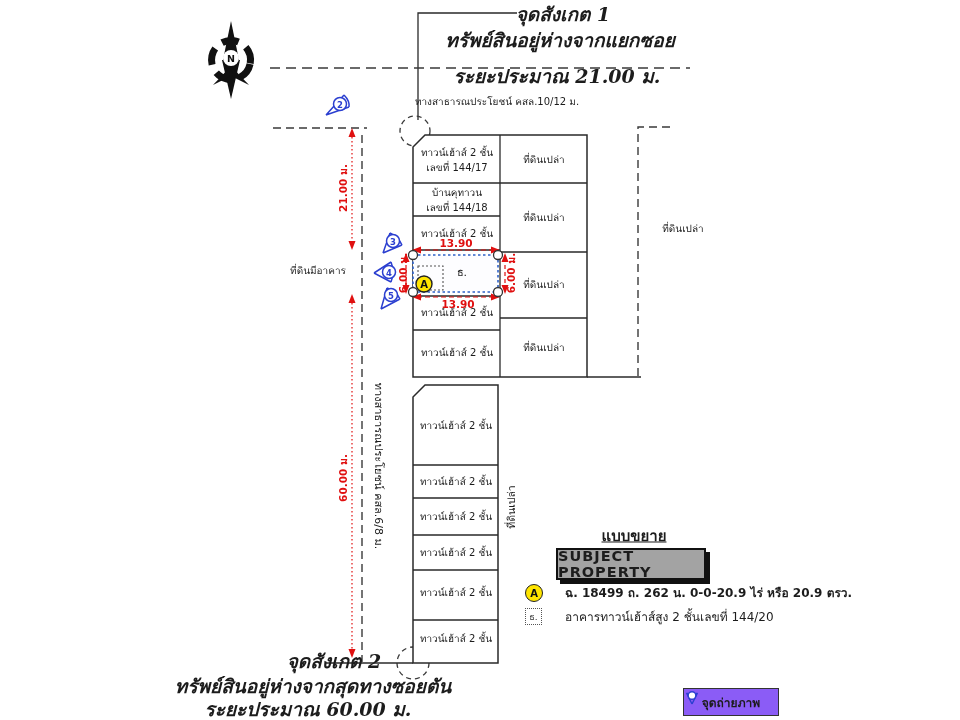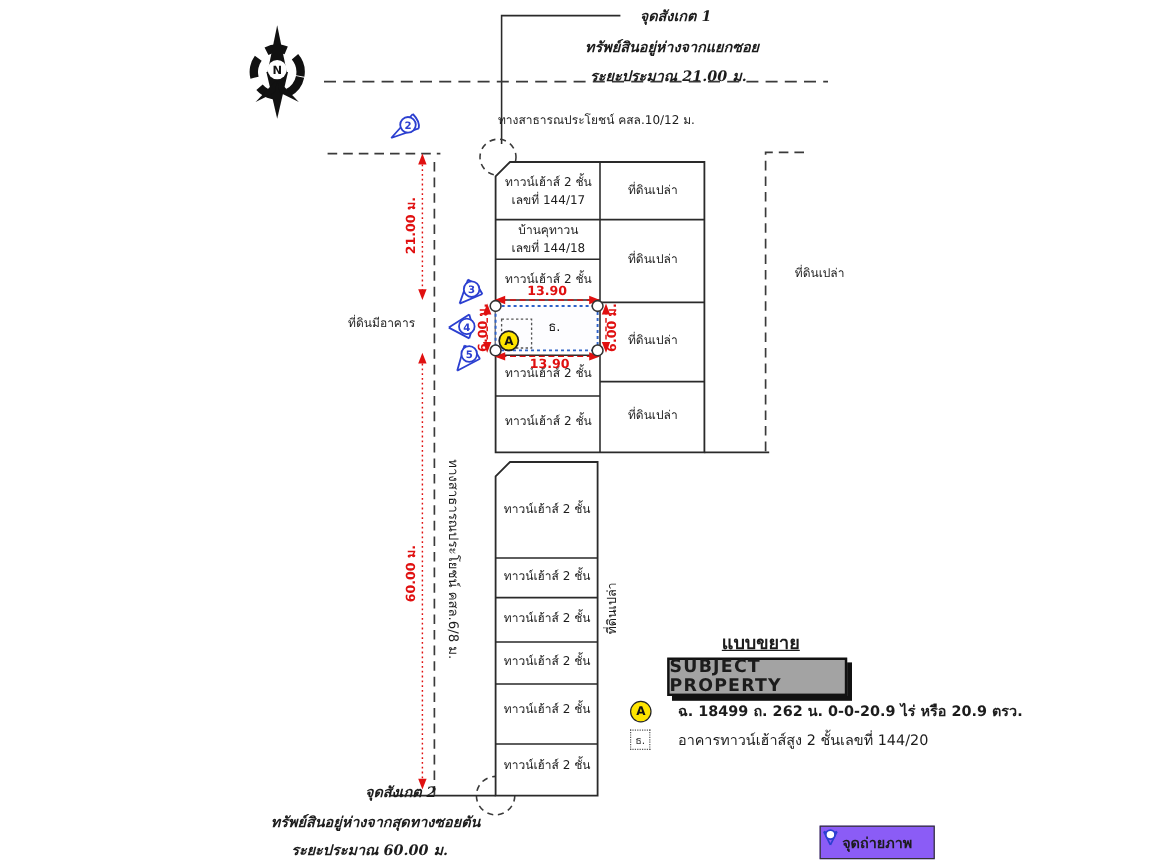--- a/index.html
+++ b/index.html
@@ -3,21 +3,21 @@
 <meta charset="utf-8">
 <style>
   html,body{margin:0;padding:0;background:#ffffff;}
   #canvas{position:relative;width:960px;height:720px;background:#ffffff;overflow:hidden;
           font-family:"DejaVu Sans",sans-serif;color:#1c1c1c;}
   svg{position:absolute;left:0;top:0;}
   .t{position:absolute;transform:translate(-50%,-50%);white-space:nowrap;font-size:10px;
      text-align:center;line-height:15px;color:#1c1c1c;}
   .rot{transform:translate(-50%,-50%) rotate(-90deg);}
   .rotcw{transform:translate(-50%,-50%) rotate(90deg);}
-  .hand{font-family:"DejaVu Serif",serif;font-style:italic;font-weight:bold;font-size:12px;}
+  .hand{font-family:"DejaVu Serif",serif;font-style:italic;font-weight:bold;font-size:19px;}
   .red{color:#e01010;font-size:10.5px;font-weight:bold;}
   .legend-title{font-weight:bold;font-size:15px;text-decoration:underline;}
   .subject-box{position:absolute;left:556px;top:548px;width:146px;height:28px;background:#a3a3a3;
      border:2px solid #111;box-shadow:4px 4px 0 0 #111;display:flex;align-items:center;
      justify-content:center;font-size:14.5px;font-weight:bold;letter-spacing:1px;word-spacing:7px;}
   .marker-a{position:absolute;width:16px;height:16px;border-radius:50%;background:#ffe500;
      border:1.5px solid #222;display:flex;align-items:center;justify-content:center;
      font-size:10px;font-weight:bold;color:#111;}
   .marker-b{position:absolute;left:525px;top:608px;width:15px;height:15px;border:1.5px dotted #555;
      background:#fff;display:flex;align-items:center;justify-content:center;font-size:9px;color:#333;}
@@ -131,21 +131,21 @@
     </g>
     <g stroke="#2b3fd0" fill="none" stroke-width="1.5">
       <path d="M381,309 L387,288 M381,309 L400,299 M387,288 Q396,291 400,299"></path>
       <circle cx="391" cy="295" r="6.5" fill="#ffffff"></circle>
       <text x="391" y="298.5" font-size="8.5" font-weight="bold" text-anchor="middle" fill="#2b3fd0" stroke="none">5</text>
     </g>
   </svg>
 
   <div class="t hand" style="left:563px;top:14px;">จุดสังเกต 1</div>
   <div class="t hand" style="left:560px;top:40px;">ทรัพย์สินอยู่ห่างจากแยกซอย</div>
-  <div class="t hand" style="left:557px;top:64px;">ระยะประมาณ 21.00 ม.</div>
+  <div class="t hand" style="left:557px;top:76px;">ระยะประมาณ 21.00 ม.</div>
 
   <div class="t" style="left:497px;top:101px;">ทางสาธารณประโยชน์ คสล.10/12 ม.</div>
   <div class="t rotcw" style="left:378px;top:466px;font-size:11px;">ทางสาธารณประโยชน์ คสล.6/8 ม.</div>
 
   <div class="t" style="left:318px;top:270px;">ที่ดินมีอาคาร</div>
   <div class="t" style="left:683px;top:228px;">ที่ดินเปล่า</div>
   <div class="t rot" style="left:511px;top:507px;font-size:10.5px;">ที่ดินเปล่า</div>
 
   <div class="t" style="left:457px;top:160px;">
     <div>ทาวน์เฮ้าส์ 2 ชั้น</div>

